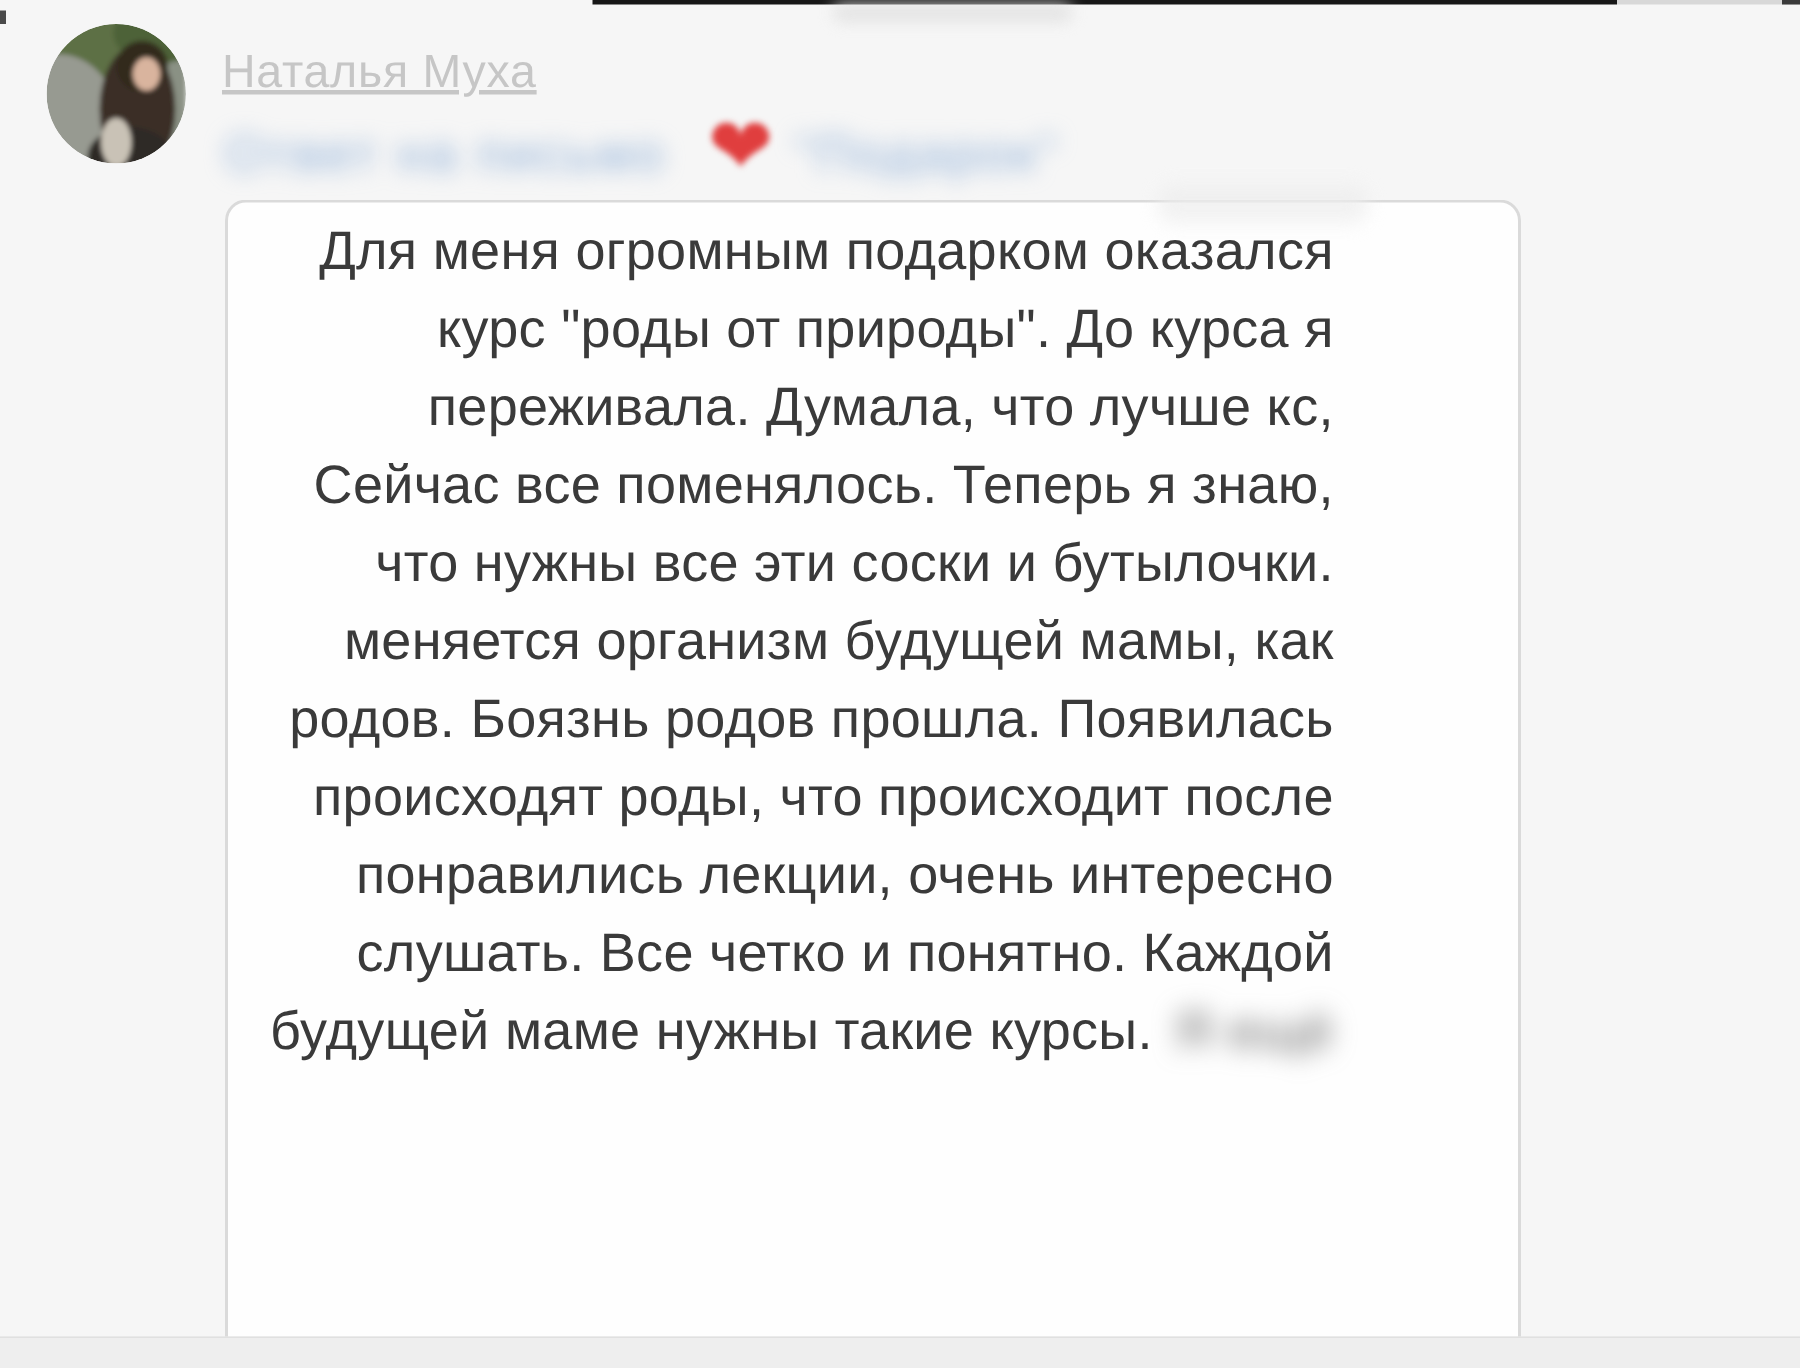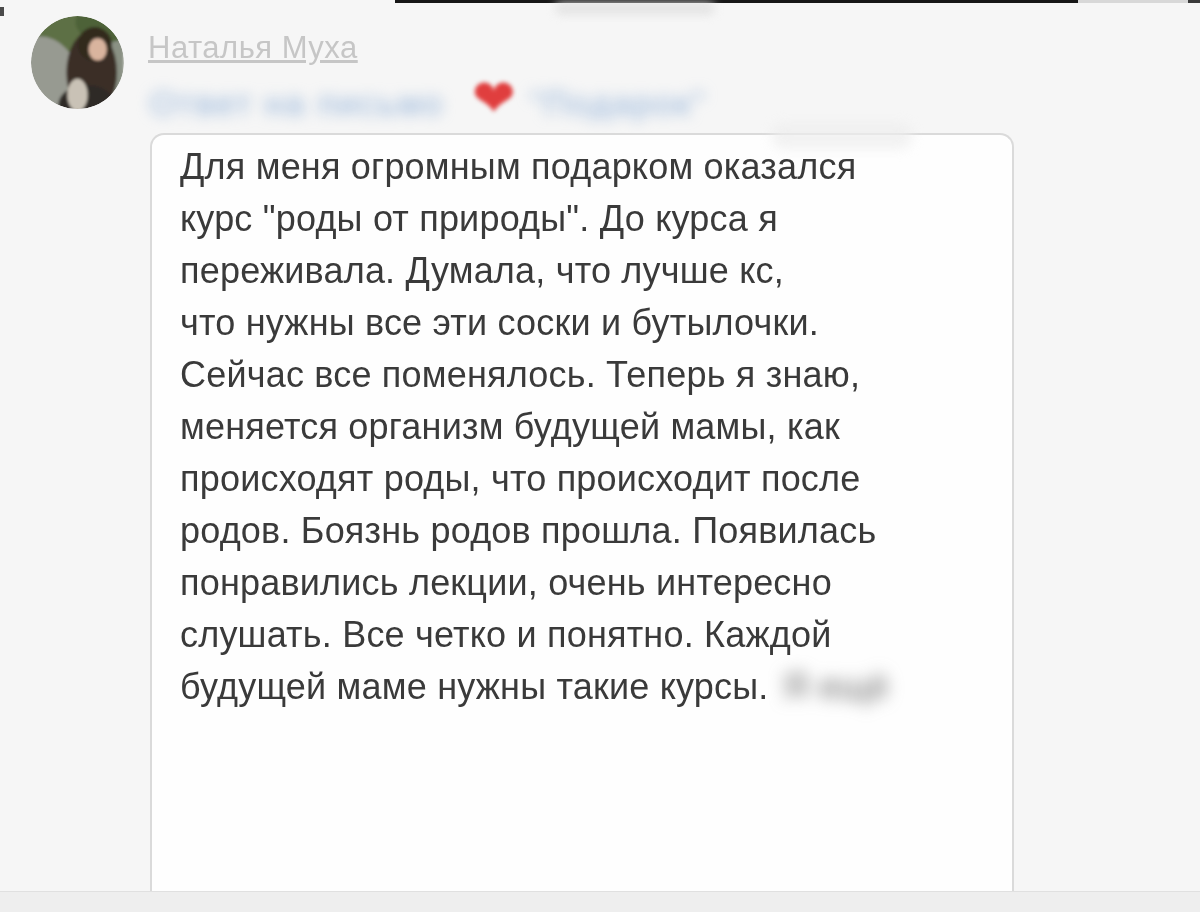--- a/index.html
+++ b/index.html
@@ -66,21 +66,21 @@
   }
   .card-top-smudge {
     position: absolute; left: 620px; top: -12px; width: 140px; height: 26px;
     background: #ededed; filter: blur(6px); opacity: .7; border-radius: 10px;
   }
   .review-text {
     position: absolute; left: 28px; top: 6px;
     font-size: 36px; line-height: 52px; color: #3a3a3a;
     letter-spacing: .2px;
   }
-  .review-line { white-space: nowrap; height: 52px; }
+  .review-line { white-space: nowrap; height: 52px; text-align: right; }
   .redacted-word {
     display: inline-block; color: #6f6f6f; filter: blur(8px);
     margin-left: 14px;
   }
 
   
   .bottom-strip {
     position: absolute; left: 0; top: 891px; width: 1200px; height: 21px;
     background: #eeeeee; border-top: 1px solid #e0e0e0;
   }
@@ -125,25 +125,25 @@
   <span class="heart">❤</span>
   <span class="blurred-blue blurred-right">"Подарок"</span>
 </div>
 
 <div class="card">
   <div class="card-top-smudge"></div>
   <div class="review-text">
     <div class="review-line">Для меня огромным подарком оказался</div>
     <div class="review-line">курс "роды от природы". До курса я</div>
     <div class="review-line">переживала. Думала, что лучше кс,</div>
+    <div class="review-line">Сейчас все поменялось. Теперь я знаю,</div>
     <div class="review-line">что нужны все эти соски и бутылочки.</div>
-    <div class="review-line">Сейчас все поменялось. Теперь я знаю,</div>
     <div class="review-line">меняется организм будущей мамы, как</div>
+    <div class="review-line">родов. Боязнь родов прошла. Появилась</div>
     <div class="review-line">происходят роды, что происходит после</div>
-    <div class="review-line">родов. Боязнь родов прошла. Появилась</div>
     <div class="review-line">понравились лекции, очень интересно</div>
     <div class="review-line">слушать. Все четко и понятно. Каждой</div>
     <div class="review-line">
       <span>будущей маме нужны такие курсы.</span><span class="redacted-word">Я ещё</span>
     </div>
   </div>
 </div>
 
 <div class="bottom-strip"></div>
 

